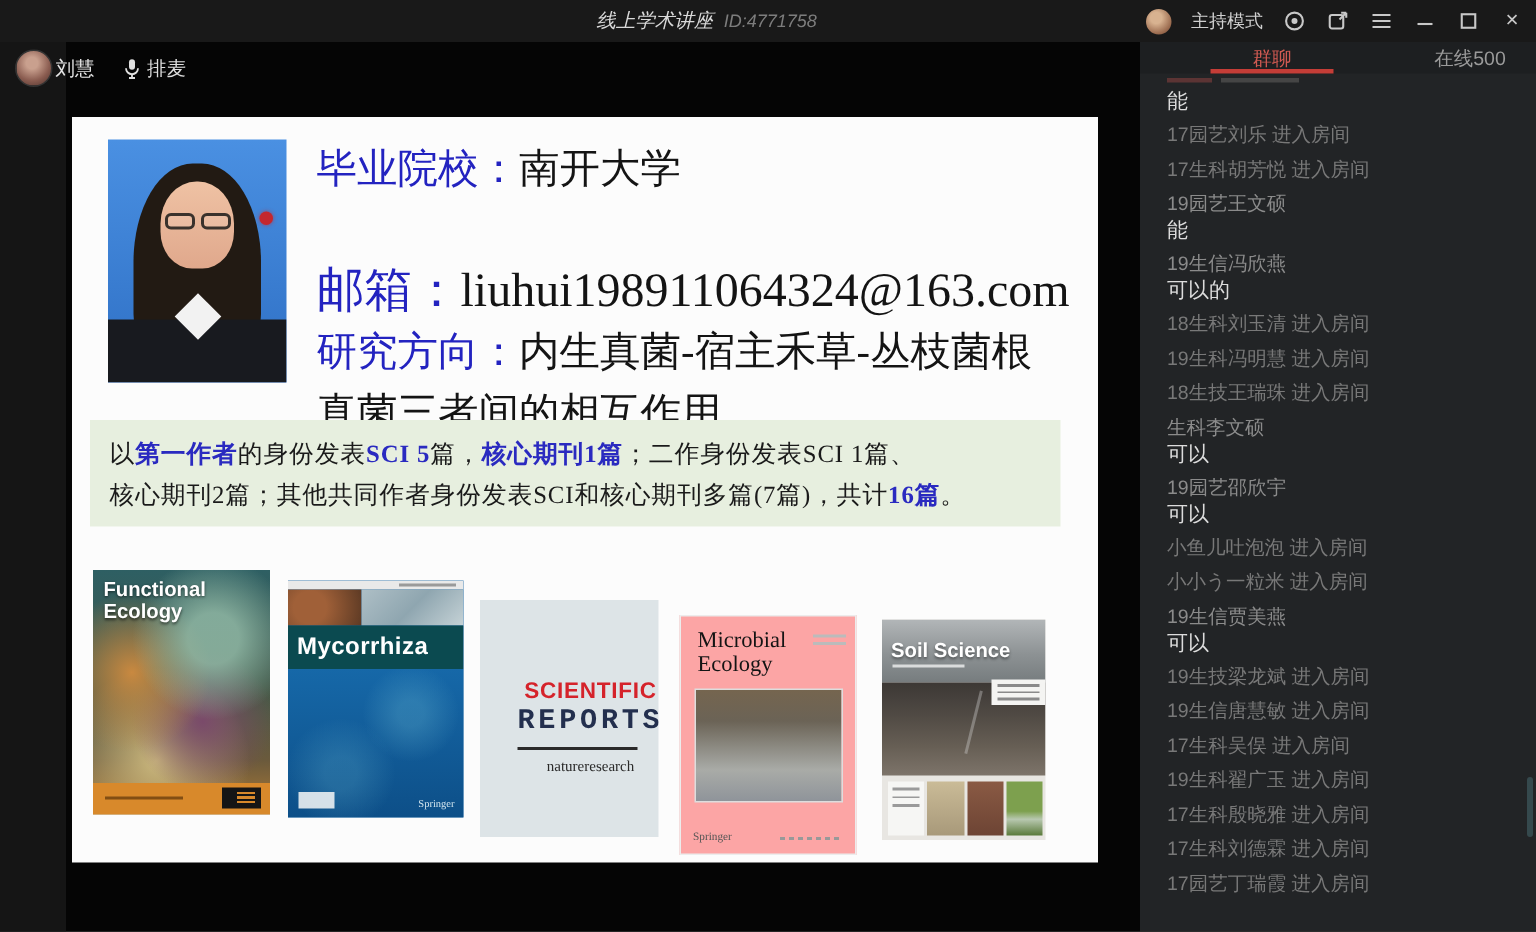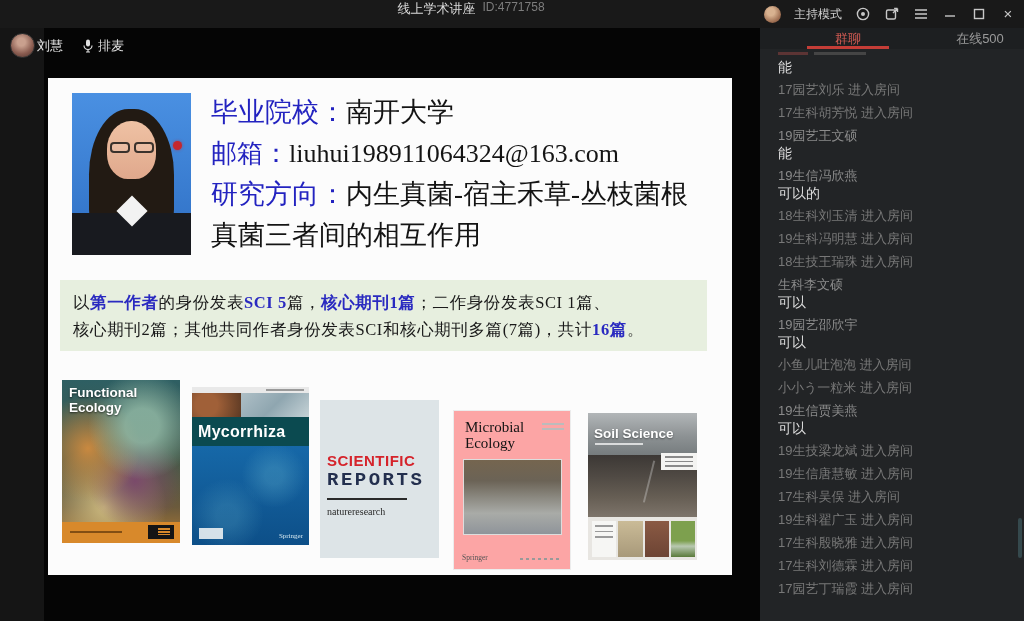--- a/index.html
+++ b/index.html
@@ -4,21 +4,21 @@
 <style>
   * { margin:0; padding:0; box-sizing:border-box; }
   html,body { width:1024px; height:621px; overflow:hidden; background:#000;
     font-family:"Liberation Sans","DejaVu Sans",sans-serif; }
   .app { position:relative; width:1024px; height:621px; background:#060606; }
 
   
   .titlebar { position:absolute; left:0; top:0; width:1024px; height:28px;
     background:#191919; z-index:30; }
   .tb-title { position:absolute; left:46%; top:0; height:28px; transform:translateX(-50%);
-    display:flex; gap:7px; white-space:nowrap; }
+    display:flex; align-items:center; gap:7px; white-space:nowrap;font-style:italic; }
   .tb-title .t { color:#d9d9d9; font-size:13px; }
   .tb-title .id { color:#7d7d7d; font-size:12px; }
   .tb-right { position:absolute; right:8px; top:0; height:28px; display:flex;
     align-items:center; gap:13px; }
   .tb-avatar { width:17px; height:17px; border-radius:50%;
     background:radial-gradient(circle at 40% 35%, #d8b290 25%, #9a6a4e 70%, #5d3e30 100%); }
   .tb-mode { color:#cfcfcf; font-size:12px; }
   .ico { display:inline-flex; align-items:center; justify-content:center; width:16px; height:16px; cursor:pointer; }
   .ico svg { display:block; }
   .ico-close { font-size:15px; color:#c8c8c8; line-height:16px; }
@@ -46,21 +46,21 @@
   .glasses { position:absolute; left:50%; top:30%; transform:translateX(-50%); width:44px; height:11px;
     display:flex; gap:4px; }
   .glasses i { flex:1; border:2px solid #3a322c; border-radius:4px; background:rgba(255,255,255,.10); }
   .suit { position:absolute; left:0; bottom:0; width:100%; height:26%; background:#181a1f; }
   .suit::after { content:""; position:absolute; left:50%; top:0; transform:translateX(-50%) rotate(45deg);
     width:22px; height:22px; background:#f2f2f2; margin-top:-13px; }
   .laser-dot { position:absolute; left:125px; top:63px; width:9px; height:9px; border-radius:50%;
     background:#c4272e; box-shadow:0 0 3px rgba(196,39,46,.7); }
   .info { position:absolute; left:163px; top:14px; width:512px; }
   .info .line { font-size:27px; line-height:41px; color:#141414; white-space:nowrap; }
-  .info .line.email { font-size:26px; }
+  .info .line.email { font-size:32px;margin-top:40px; }
   .blue { color:#2323c0; }
   .summary-box { position:absolute; left:12px; top:202px; width:647px; height:71px;
     background:#e7efdf; padding:9px 13px 0 13px; }
   .summary-line { font-size:16.5px; line-height:27px; color:#1a1a1a; letter-spacing:.6px; white-space:nowrap; }
   .blue-seg { color:#2a2ac0; font-weight:bold; }
 
   
   .cover { position:absolute; overflow:hidden; }
   .cover-fe { left:14px; top:302px; width:118px; height:163px;
     background:
@@ -90,21 +90,21 @@
     font-family:"Liberation Sans",sans-serif; }
   .my-body { position:absolute; left:0; top:59px; width:100%; height:99px;
     background:
       radial-gradient(circle at 70% 30%, rgba(120,200,220,.25) 0 8%, transparent 30%),
       radial-gradient(circle at 30% 70%, rgba(120,200,220,.2) 0 10%, transparent 34%),
       linear-gradient(180deg,#1668a8 0%,#0d4f88 100%); }
   .my-logo { position:absolute; left:7px; bottom:6px; width:24px; height:11px; background:rgba(235,240,242,.9); }
   .my-pub { position:absolute; right:6px; bottom:5px; color:#d4e6ef; font-size:7px; }
 
   .cover-sr { left:272px; top:322px; width:119px; height:158px; background:#dde4e7; }
-  .sr-block { position:absolute; left:7px; top:52px; font-family:"Liberation Sans",sans-serif; }
+  .sr-block { position:absolute; left:25px; top:52px; font-family:"Liberation Sans",sans-serif;text-align:center; }
   .sr-l1 { color:#d5232b; font-weight:800; font-size:15px; letter-spacing:.5px; }
   .sr-l2 { color:#232f4e; font-weight:800; font-size:19px; letter-spacing:2.5px;font-family:Liberation Mono, monospace; }
   .sr-rule { width:80px; height:2px; background:#2a2a2a; margin:7px 0 6px 0; }
   .sr-pub { color:#2a2a2a; font-size:10px; font-family:"Liberation Serif",serif; }
 
   .cover-me { left:405px; top:332px; width:118px; height:160px; background:#fca5a5; border:1px solid #ececec; }
   .me-title { position:absolute; left:11px; top:8px; width:86px; color:#141414; font-size:15px;
     line-height:16px; font-family:"Liberation Serif",serif; }
   .me-meta { position:absolute; right:6px; top:12px; width:22px; }
   .me-meta i { display:block; height:2px; background:#bbb; margin-bottom:3px; }

